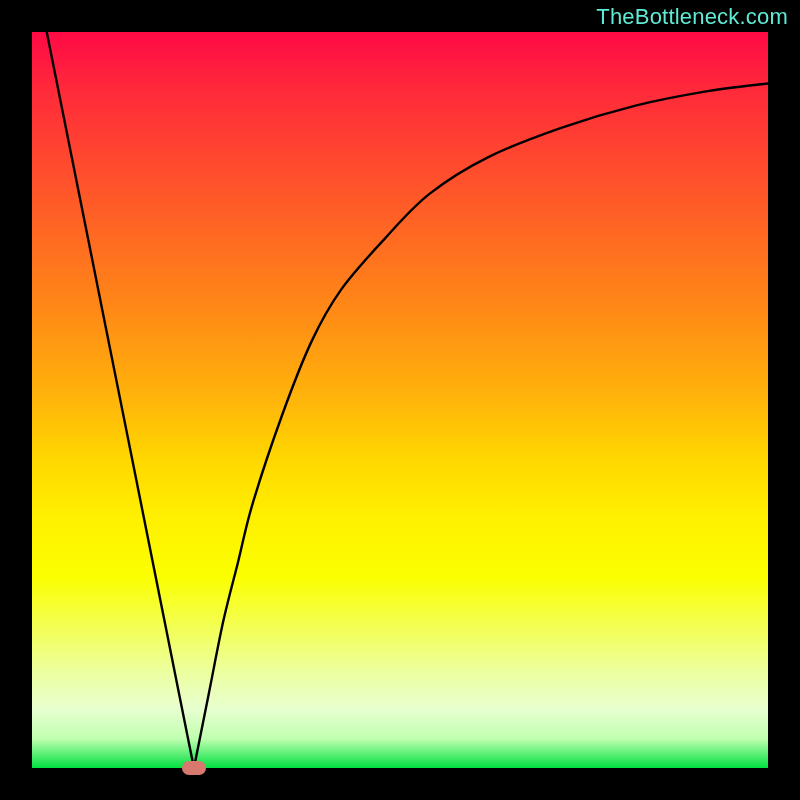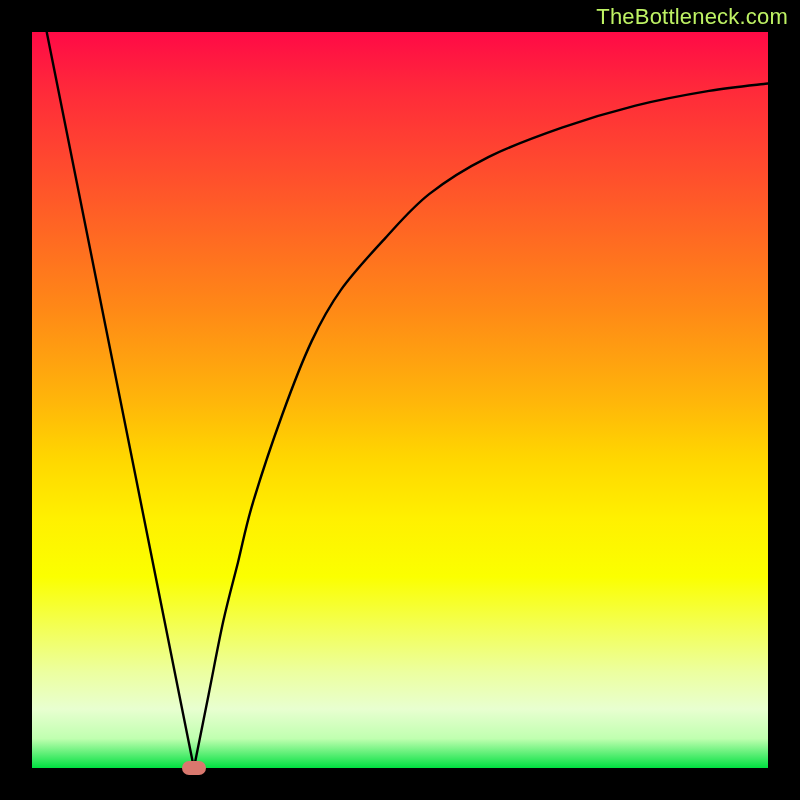--- a/index.html
+++ b/index.html
@@ -14,21 +14,21 @@
   .frame {
     position: relative;
     width: 800px;
     height: 800px;
     background: #000;
   }
   .watermark {
     position: absolute;
     top: 4px;
     right: 12px;
-    color: #bef264;
+    color: #5eead4;
     font-size: 22px;
     font-weight: 400;
     letter-spacing: 0.2px;
     z-index: 5;
   }
   .plot-area {
     position: absolute;
     left: 32px;
     top: 32px;
     width: 736px;

